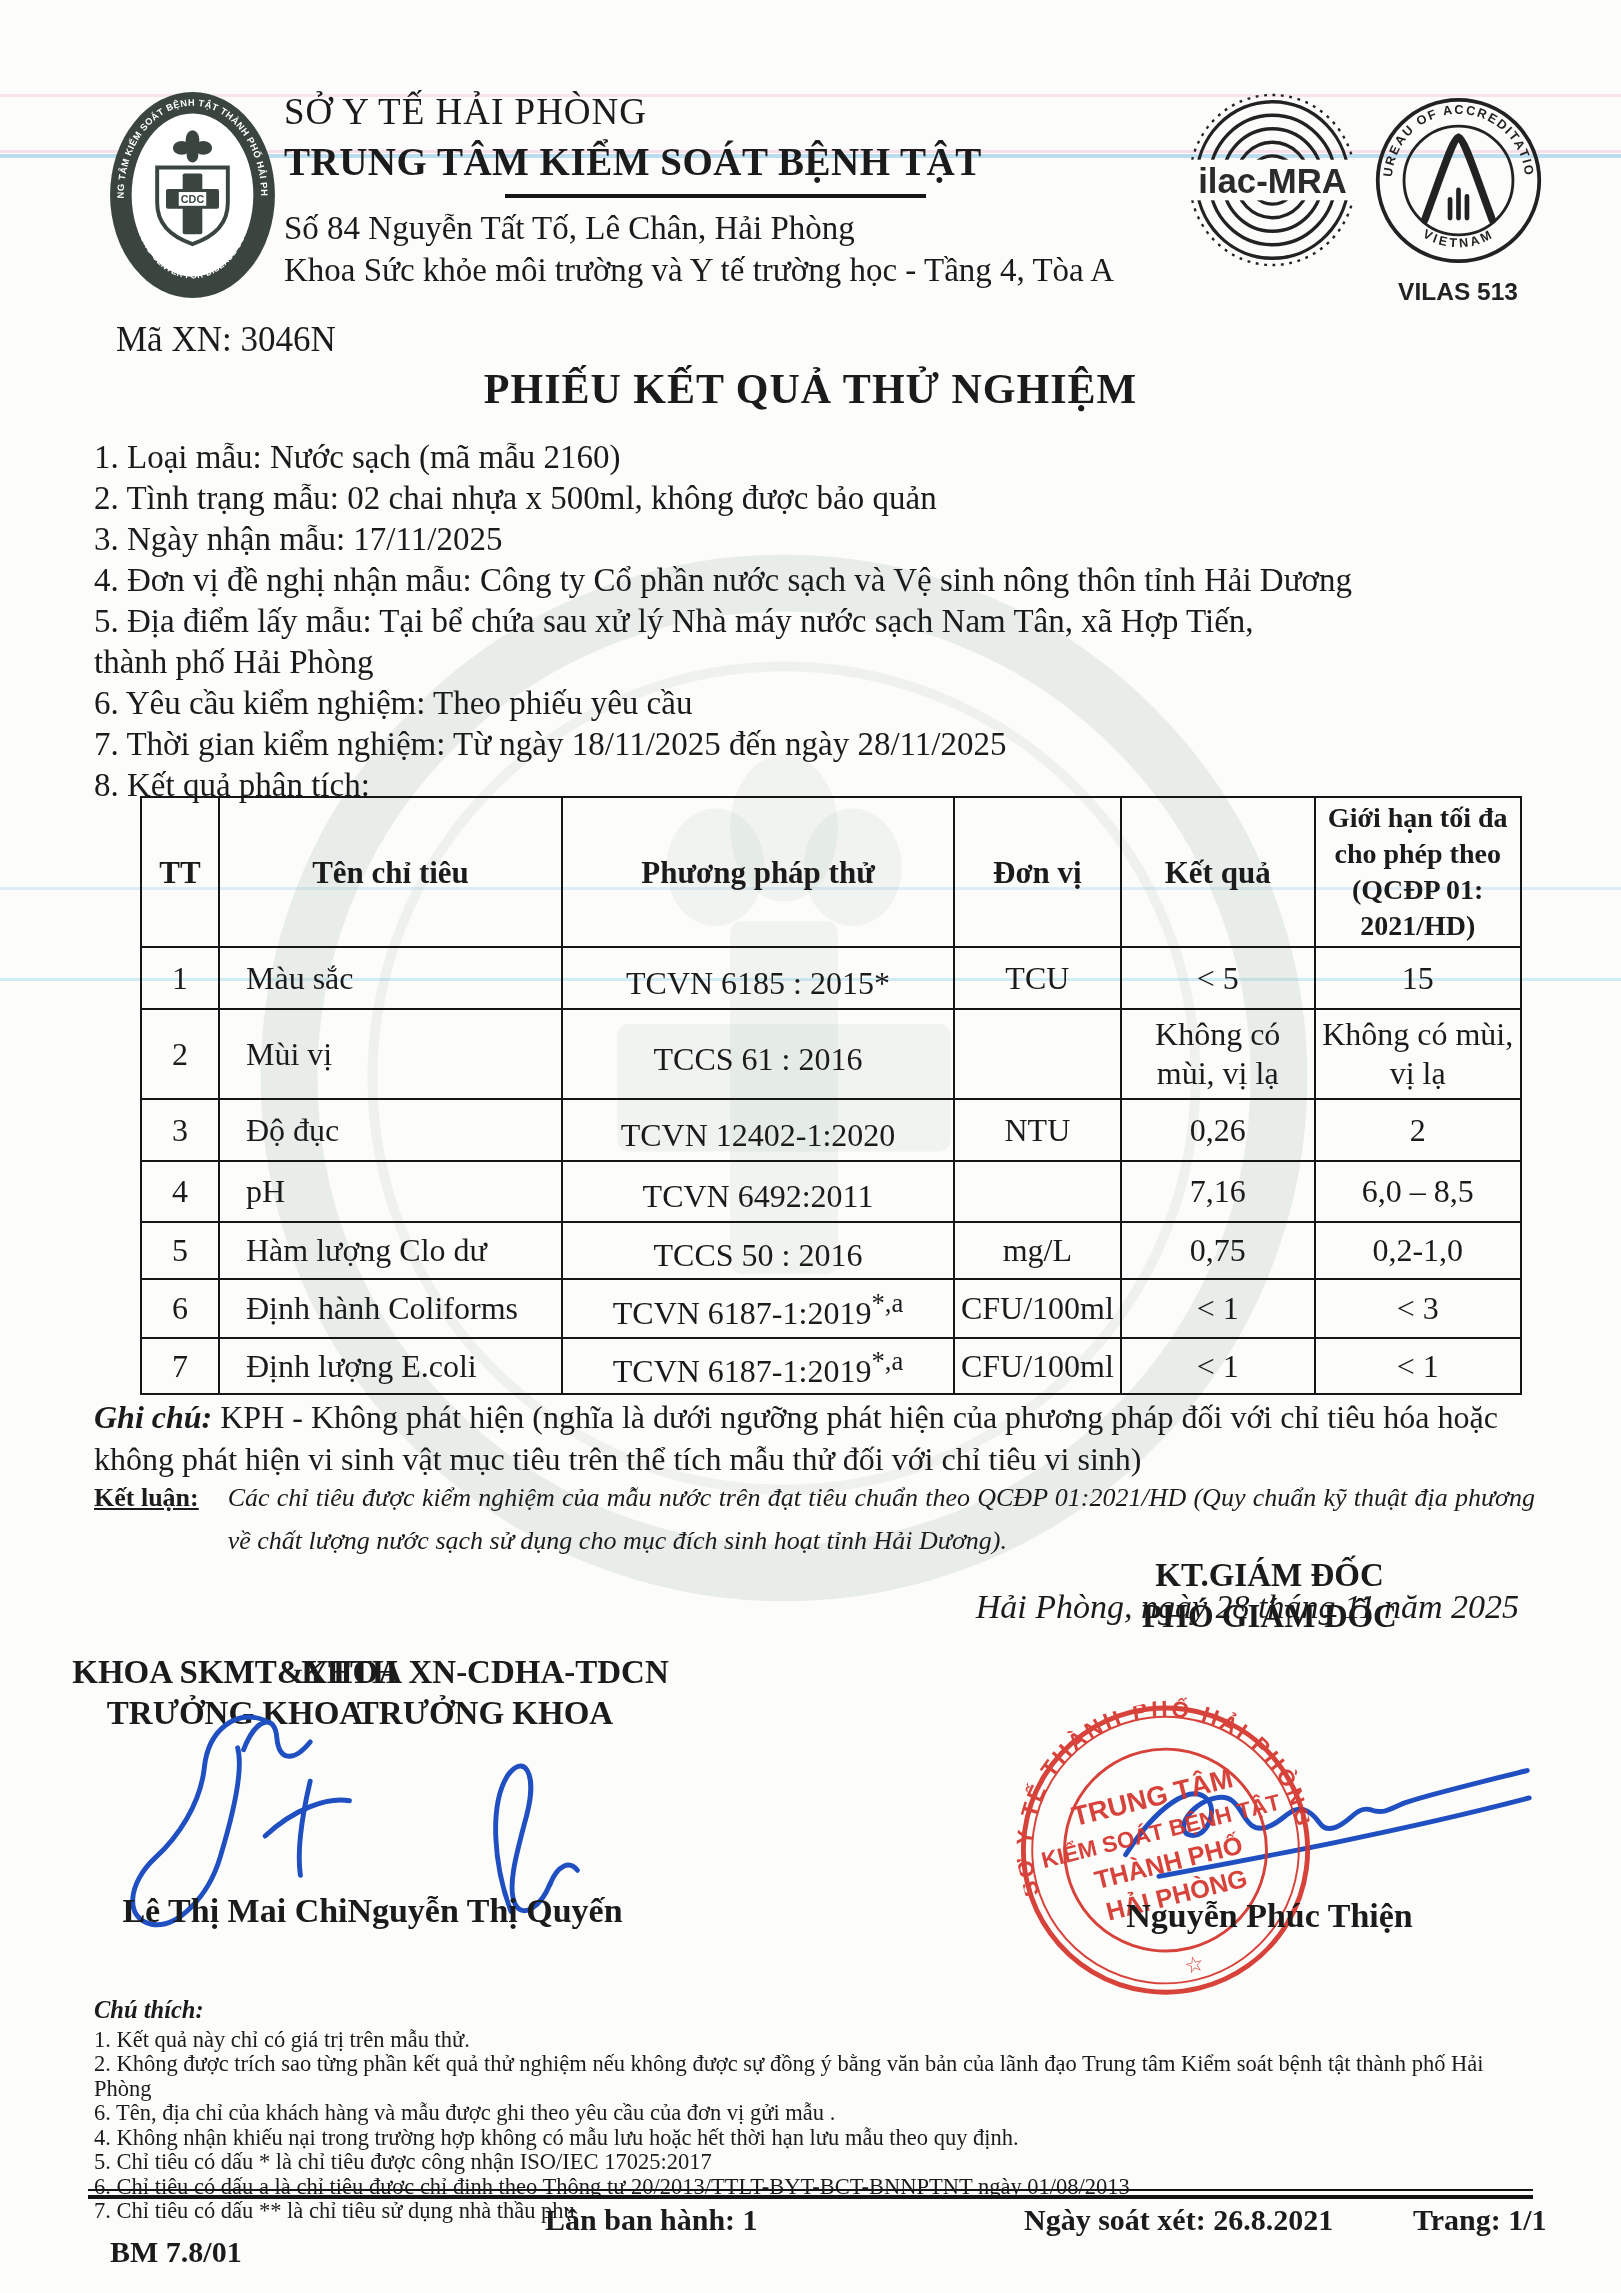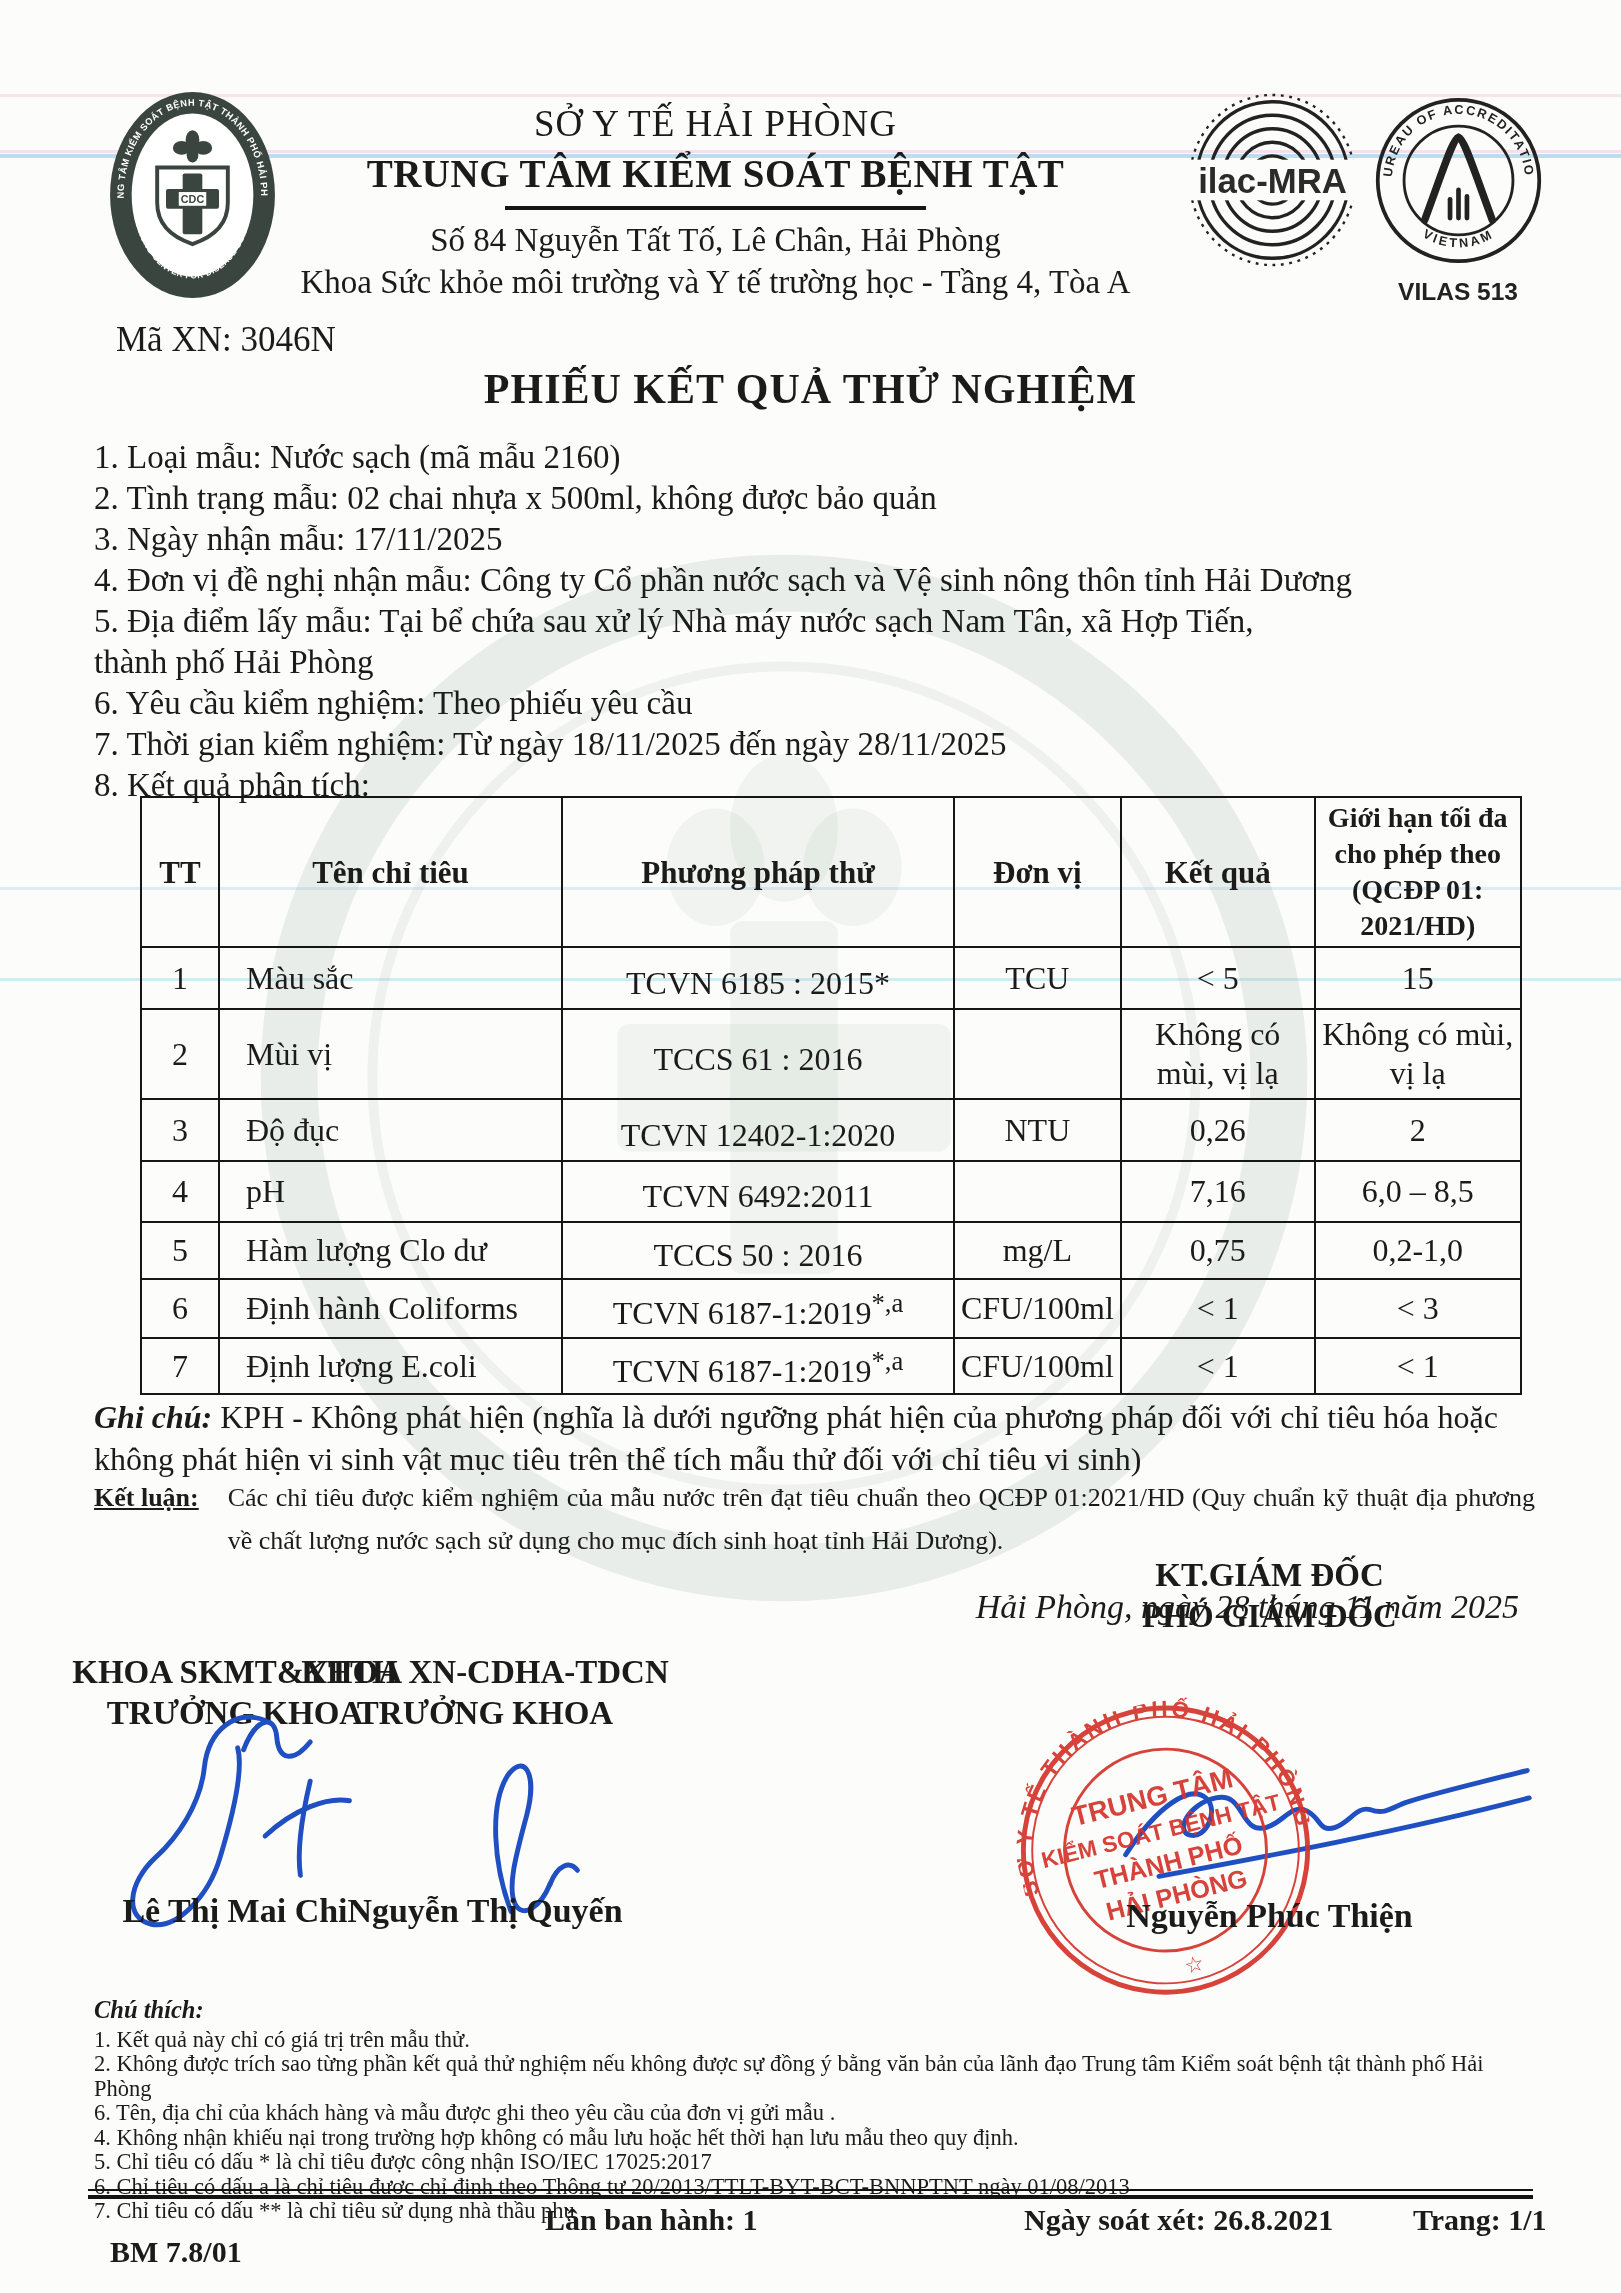--- a/index.html
+++ b/index.html
@@ -2,21 +2,21 @@
 <html><head>
 <meta charset="utf-8">
 <style>
   html,body{margin:0;padding:0;background:#9a9a9a;}
   .page{position:relative;width:1621px;height:2294px;background:#fcfcfa;overflow:hidden;
         font-family:"Liberation Serif","DejaVu Serif",serif;color:#1b1b1b;}
   .scanline{position:absolute;left:0;width:100%;pointer-events:none;}
 
   
   .cdc-seal{position:absolute;left:108px;top:90px;}
-  .header-center{position:absolute;left:284px;top:102px;width:863px;text-align:center;}
+  .header-center{position:absolute;left:284px;top:90px;width:863px;text-align:left;}
   .hdr-dept{font-size:37px;letter-spacing:1px;}
   .hdr-org{font-size:39px;font-weight:bold;margin-top:5.9px;letter-spacing:0.5px;}
   .hdr-rule{width:421px;height:3.9px;background:#151515;margin:9.8px auto 9.8px auto;}
   .hdr-addr{font-size:33px;line-height:42px;}
   .ilac-seal{position:absolute;left:1188px;top:93px;}
   .boa-seal{position:absolute;left:1372px;top:96px;}
   .vilas{position:absolute;left:1364px;top:278px;width:188px;text-align:center;
          font-family:"Liberation Sans","DejaVu Sans",sans-serif;font-weight:bold;font-size:24.5px;color:#222;}
   .ma-xn{position:absolute;left:116px;top:320px;font-size:35px;}
   .doc-title{position:absolute;left:0;top:365px;width:100%;text-align:center;
@@ -41,21 +41,21 @@
   tbody tr:nth-child(1){height:62px;} tbody tr:nth-child(2){height:90px;}
   tbody tr:nth-child(3){height:62px;} tbody tr:nth-child(4){height:61px;}
   tbody tr:nth-child(5){height:57px;} tbody tr:nth-child(6){height:59px;}
   tbody tr:nth-child(7){height:56px;}
 
   
   .remark{position:absolute;left:94px;top:1396px;width:1441px;font-size:32px;line-height:42px;}
   .remark .lbl{font-weight:bold;font-style:italic;}
   .conclusion{position:absolute;left:94px;top:1476px;width:1441px;display:flex;font-size:26px;line-height:43px;}
   .conclusion .lbl{width:120px;flex:0 0 120px;font-weight:bold;text-decoration:underline;}
-  .conclusion .txt{flex:1;text-align:justify;padding-left:13.7px;}
+  .conclusion .txt{flex:1;text-align:justify;padding-left:13.7px;font-style:italic;}
   .date-line{position:absolute;right:102px;top:1588px;font-size:34px;font-style:italic;}
 
   
   .sig-head{position:absolute;text-align:center;font-weight:bold;font-size:33px;line-height:41px;}
   .sig-name{position:absolute;text-align:center;font-weight:bold;font-size:34px;}
   .sig-svg{position:absolute;}
   .stamp{position:absolute;left:1019px;top:1703px;transform:rotate(-14deg);opacity:0.92;}
 
   
   .footnotes{position:absolute;left:94px;top:1996px;width:1451px;}

